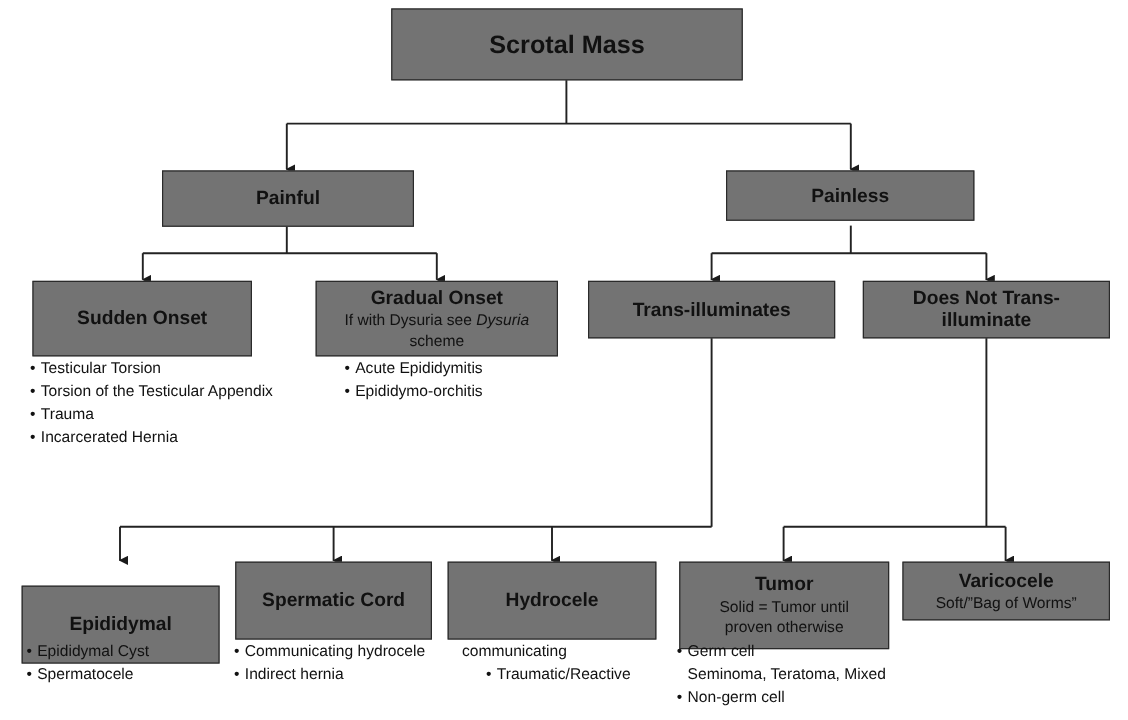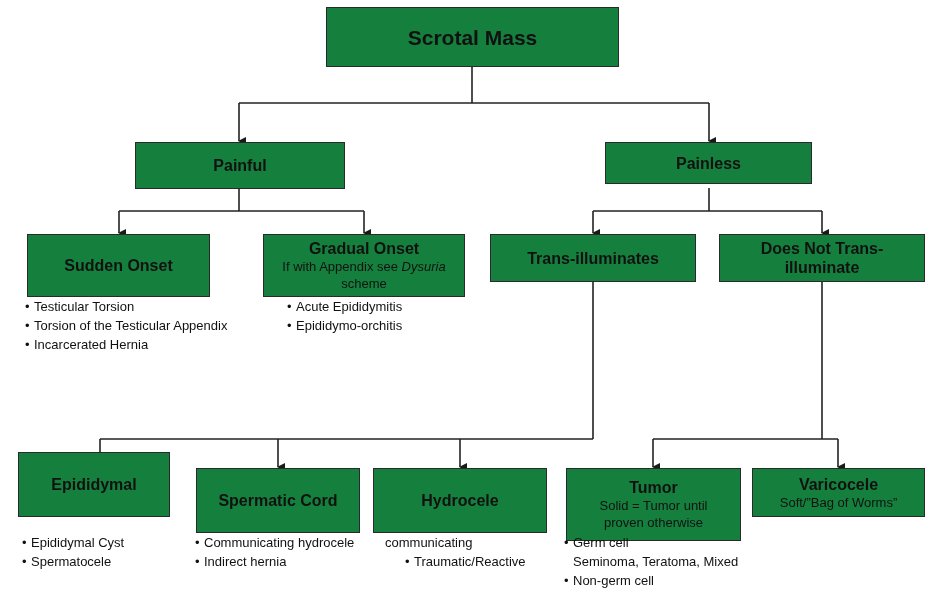--- a/index.html
+++ b/index.html
@@ -1,19 +1,19 @@
 <!DOCTYPE html>
 <html><head>
 <meta charset="utf-8">
 <style>
   html, body { margin: 0; padding: 0; background: #ffffff; }
   body { width: 940px; height: 600px; position: relative; overflow: hidden;
          font-family: "Liberation Sans", "DejaVu Sans", sans-serif; color: #111; }
   svg.connectors { position: absolute; left: 0; top: 0; width: 940px; height: 600px; }
-  .box { position: absolute; box-sizing: border-box; border: 1.6px solid #2a2a2a; background: #15803d;
+  .box { position: absolute; box-sizing: border-box; border: 1.6px solid #2a2a2a; background: #737373;
          display: flex; flex-direction: column; justify-content: center; text-align: center; }
   .box .title { font-weight: bold; font-size: 16px; line-height: 19px; }
   .box .sub { font-size: 13px; line-height: 17px; }
   .box.root .title { font-size: 21px; }
   .list { position: absolute; margin: 0; padding: 0; list-style: none; font-size: 13px; line-height: 19px; }
   .list li { white-space: nowrap; }
   .list li .bullet { display: inline-block; width: 9px; }
   .list li.cont { padding-left: 0px; }
 </style>
 </head>
@@ -65,42 +65,43 @@
 <div class="box" style="left:605px; top:142px; width:207px; height:42px;">
   <span class="title">Painless</span>
 </div>
 
 <div class="box" style="left:27px; top:234px; width:183px; height:63px;">
   <span class="title">Sudden Onset</span>
 </div>
 <ul class="list" style="left:25px; top:297px;">
   <li><span class="bullet">•</span><span>Testicular Torsion</span></li>
   <li><span class="bullet">•</span><span>Torsion of the Testicular Appendix</span></li>
+  <li><span class="bullet">•</span><span>Trauma</span></li>
   <li><span class="bullet">•</span><span>Incarcerated Hernia</span></li>
 </ul>
 
 <div class="box" style="left:263px; top:234px; width:202px; height:63px;">
   <span class="title">Gradual Onset</span>
-  <span class="sub"><span>If with Appendix see </span><em>Dysuria</em></span>
+  <span class="sub"><span>If with Dysuria see </span><em>Dysuria</em></span>
   <span class="sub">scheme</span>
 </div>
 <ul class="list" style="left:287px; top:297px;">
   <li><span class="bullet">•</span><span>Acute Epididymitis</span></li>
   <li><span class="bullet">•</span><span>Epididymo-orchitis</span></li>
 </ul>
 
 <div class="box" style="left:490px; top:234px; width:206px; height:48px;">
   <span class="title">Trans-illuminates</span>
 </div>
 <div class="box" style="left:719px; top:234px; width:206px; height:48px;">
   <span class="title">Does Not Trans-</span>
   <span class="title">illuminate</span>
 </div>
 
-<div class="box" style="left:18px; top:452px; width:152px; height:65px;">
+<div class="box" style="left:18px; top:488px; width:165px; height:65px;">
   <span class="title">Epididymal</span>
 </div>
 <ul class="list" style="left:22px; top:533px;">
   <li><span class="bullet">•</span><span>Epididymal Cyst</span></li>
   <li><span class="bullet">•</span><span>Spermatocele</span></li>
 </ul>
 
 <div class="box" style="left:196px; top:468px; width:164px; height:65px;">
   <span class="title">Spermatic Cord</span>
 </div>

